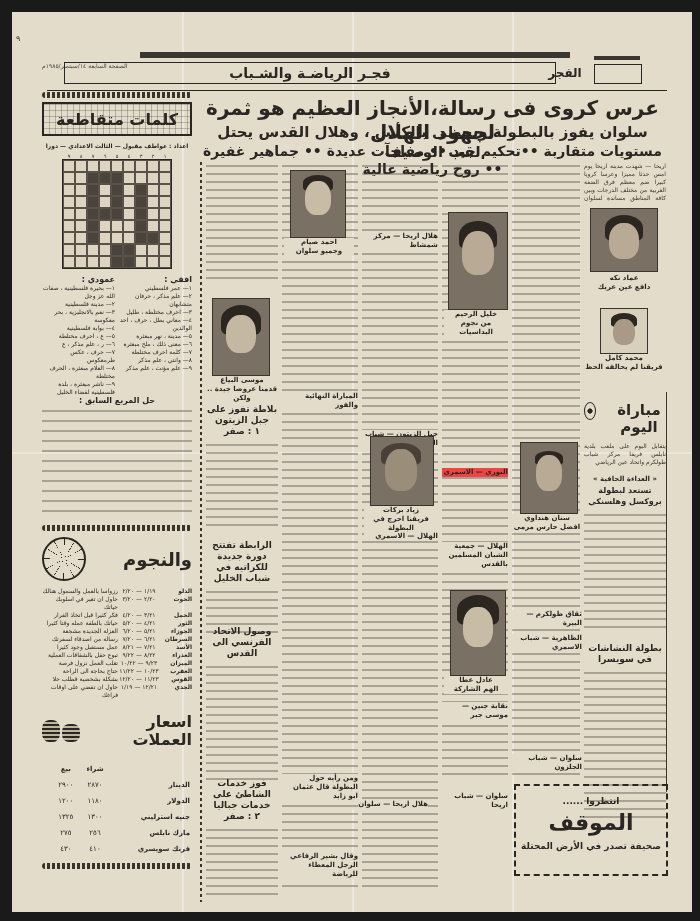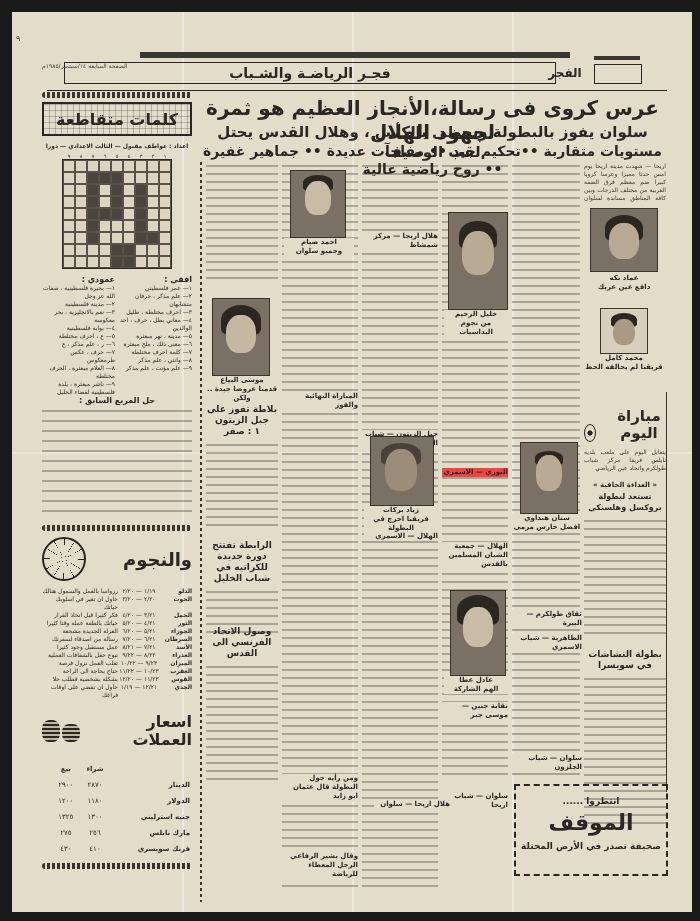--- a/index.html
+++ b/index.html
@@ -78,21 +78,21 @@
   <div class="abs photo" style="left:588px;top:296px;width:46px;height:44px;background:#d8cfbd">
     <div class="hair" style="left:10px;top:4px;width:26px;height:14px"></div>
     <div class="face" style="left:12px;top:10px;width:22px;height:26px;background:#a89a84"></div>
   </div>
   <div class="abs caption" style="left:572px;top:342px;width:80px">
     <div>محمد كامل</div>
     <div>فريقنا لم يحالفه الحظ</div>
   </div>
 
   <div class="abs" style="left:572px;top:380px;width:82px;height:400px;border-right:1px solid #3a342c">
-    <div style="display:flex;align-items:flex-end;justify-content:center;gap:16px;margin-top:16px">
+    <div style="display:flex;align-items:flex-start;justify-content:center;gap:16px;margin-top:10px">
       <div style="font-size:15px;font-weight:bold;line-height:17px;text-align:center">مباراة اليوم</div>
       <div style="width:16px;height:16px;border-radius:50%;border:1.5px solid #2a2622;background:radial-gradient(circle,#2a2622 25%,#e4dccb 30%)"></div>
     </div>
     <div class="col-text" style="margin-top:6px;height:32px">يتقابل اليوم على ملعب بلدية نابلس فريقا مركز شباب طولكرم واتحاد عين الرياضي</div>
     <div class="subhead" style="font-size:7px">« العداءة الحافية »</div>
     <div class="subhead" style="font-size:8px">تستعد لبطولة بروكسل وهلسنكي</div>
     <div class="col-text" style="height:120px;margin-top:4px;background:repeating-linear-gradient(180deg, transparent 0 3px, rgba(60,52,44,0.35) 3px 5px, transparent 5px 8px)"></div>
     <div class="subhead" style="margin-top:12px">بطولة النشاشات في سويسرا</div>
     <div class="col-text" style="height:150px;margin-top:4px;background:repeating-linear-gradient(180deg, transparent 0 3px, rgba(60,52,44,0.35) 3px 5px, transparent 5px 8px)"></div>
   </div>
@@ -130,21 +130,21 @@
     <div>الهم الشاركة</div>
   </div>
   <div class="abs bullet" style="left:430px;top:690px;width:66px;background:#e4dccb">نقابة جنين — موسى جبر</div>
   <div class="abs bullet" style="left:430px;top:780px;width:66px;background:#e4dccb">سلوان — شباب اريحا</div>
 
   <div class="abs col-text" style="left:350px;top:150px;width:76px;height:730px;background:repeating-linear-gradient(180deg, transparent 0 3px, rgba(60,52,44,0.35) 3px 5px, transparent 5px 8px)"></div>
   <div class="abs bullet" style="left:350px;top:220px;width:76px;background:#e4dccb">هلال اريحا — مركز شمشاط</div>
   <div class="abs bullet" style="left:350px;top:418px;width:76px;background:#e4dccb">جبل الزيتون — شباب العوجا</div>
   <div class="abs photo" style="left:352px;top:426px;width:0;height:0;border:none"></div>
 
-  <div class="abs bullet" style="left:362px;top:788px;width:76px;background:#e4dccb">هلال اريحا — سلوان</div>
+  <div class="abs bullet" style="left:340px;top:788px;width:76px;background:#e4dccb">هلال اريحا — سلوان</div>
 
   <div class="abs col-text" style="left:270px;top:150px;width:76px;height:730px;background:repeating-linear-gradient(180deg, transparent 0 3px, rgba(60,52,44,0.35) 3px 5px, transparent 5px 8px)"></div>
   <div class="abs photo" style="left:278px;top:158px;width:54px;height:66px">
     <div class="hair" style="left:12px;top:4px;width:30px;height:16px"></div>
     <div class="face" style="left:14px;top:10px;width:26px;height:34px;background:#c8bca6"></div>
   </div>
   <div class="abs caption" style="left:272px;top:226px;width:70px;background:#e4dccb">
     <div>احمد صيام</div>
     <div>وجميو سلوان</div>
   </div>
@@ -176,20 +176,25 @@
     <div class="subhead">١ : صفر</div>
     <div class="col-text" style="height:90px;margin-top:4px;background:repeating-linear-gradient(180deg, transparent 0 3px, rgba(60,52,44,0.35) 3px 5px, transparent 5px 8px)"></div>
   </div>
   <div class="abs" style="left:194px;top:528px;width:72px">
     <div class="subhead">الرابطة تفتتح دورة جديدة للكراتيه في شباب الخليل</div>
     <div class="col-text" style="height:50px;margin-top:4px;background:repeating-linear-gradient(180deg, transparent 0 3px, rgba(60,52,44,0.35) 3px 5px, transparent 5px 8px)"></div>
   </div>
   <div class="abs" style="left:194px;top:614px;width:72px">
     <div class="subhead">وصول الاتحاد الفرنسي الى القدس</div>
     <div class="col-text" style="height:120px;margin-top:4px;background:repeating-linear-gradient(180deg, transparent 0 3px, rgba(60,52,44,0.35) 3px 5px, transparent 5px 8px)"></div>
+  </div>
+  <div class="abs" style="left:194px;top:766px;width:72px">
+    <div class="subhead">فوز خدمات الشاطئ على خدمات جباليا</div>
+    <div class="subhead">٢ : صفر</div>
+    <div class="col-text" style="height:70px;margin-top:4px;background:repeating-linear-gradient(180deg, transparent 0 3px, rgba(60,52,44,0.35) 3px 5px, transparent 5px 8px)"></div>
   </div>
 
   <div class="abs ad-box">
     <div style="font-size:9px;font-weight:bold;margin-top:10px">انتظروا ......</div>
     <div style="font-size:22px;font-weight:bold;margin-top:4px">الموقف</div>
     <div style="font-size:9px;font-weight:bold;margin-top:6px">صحيفة تصدر في الأرض المحتلة</div>
   </div>
 
   <div class="abs sidebar">
     <div class="ornament"></div>

